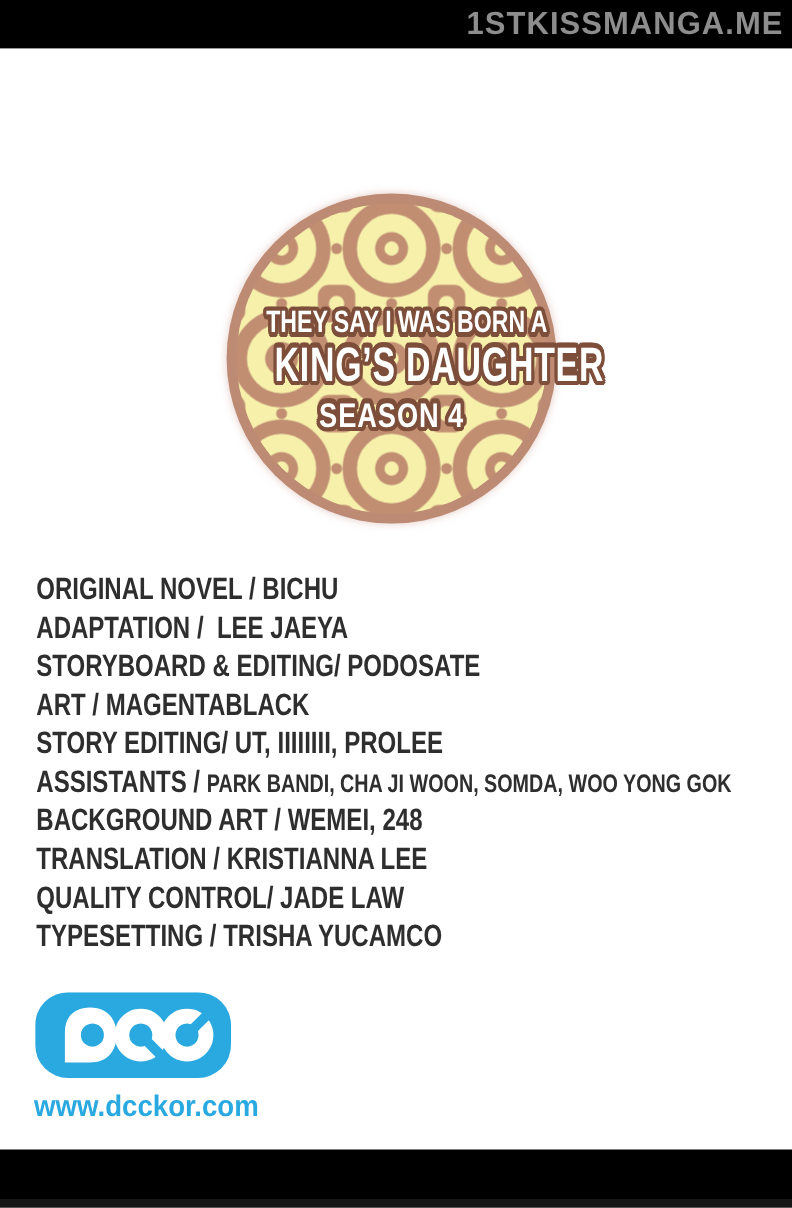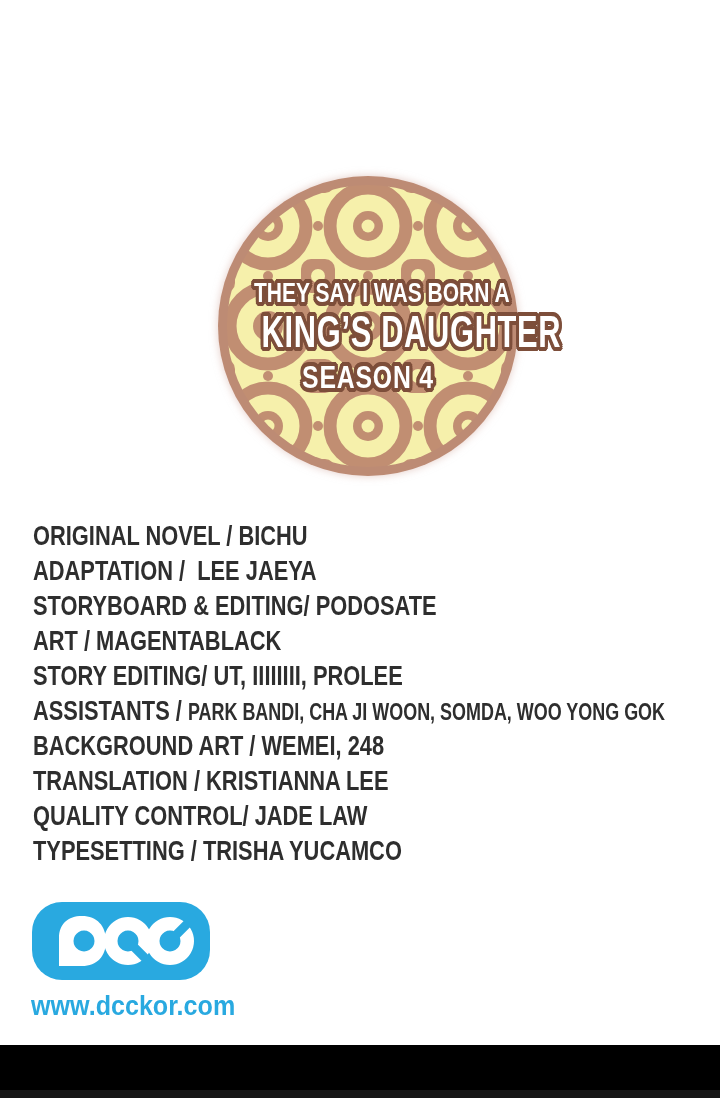--- a/index.html
+++ b/index.html
@@ -19,21 +19,21 @@
   .site-title{
     color:#8d8d8d;
     font-size:29px;font-weight:bold;
     letter-spacing:1px;
     padding-right:8px;
     transform:scaleX(.97);transform-origin:right center;
     white-space:pre;
   }
   
   .medallion{
-    position:absolute;left:216px;top:174px;width:304px;height:304px;
+    position:absolute;left:204px;top:174px;width:304px;height:304px;
   }
   .medallion svg{display:block;filter:drop-shadow(0 0 4px rgba(205,160,150,.55));}
   .medal-text{
     position:absolute;left:0;top:0;width:304px;height:304px;
     text-align:center;color:#ffffff;font-weight:bold;
   }
   .medal-line{
     position:absolute;left:0;width:304px;
     white-space:pre;
     text-shadow:
@@ -73,20 +73,23 @@
   }
   .bottombar .inner-strip{
     position:absolute;left:0;bottom:0;width:720px;height:8px;background:#161616;
   }
 </style>
 </head>
 <body>
 
 <div class="page">
 
+  <div class="topbar">
+    <span class="site-title">1STKISSMANGA.ME</span>
+  </div>
 
   <div class="medallion">
     <svg width="304" height="304" viewBox="0 0 304 304">
       <defs>
         <pattern id="orn" x="2" y="2" width="100" height="100" patternUnits="userSpaceOnUse">
           <rect x="0" y="0" width="100" height="100" fill="#f6f0ab"></rect>
           <circle cx="50" cy="50" r="38" fill="none" stroke="#c18e72" stroke-width="13"></circle>
           <circle cx="50" cy="50" r="15" fill="#c18e72"></circle>
           <circle cx="50" cy="50" r="6.5" fill="#f6f0ab"></circle>
           <g fill="#c18e72">

